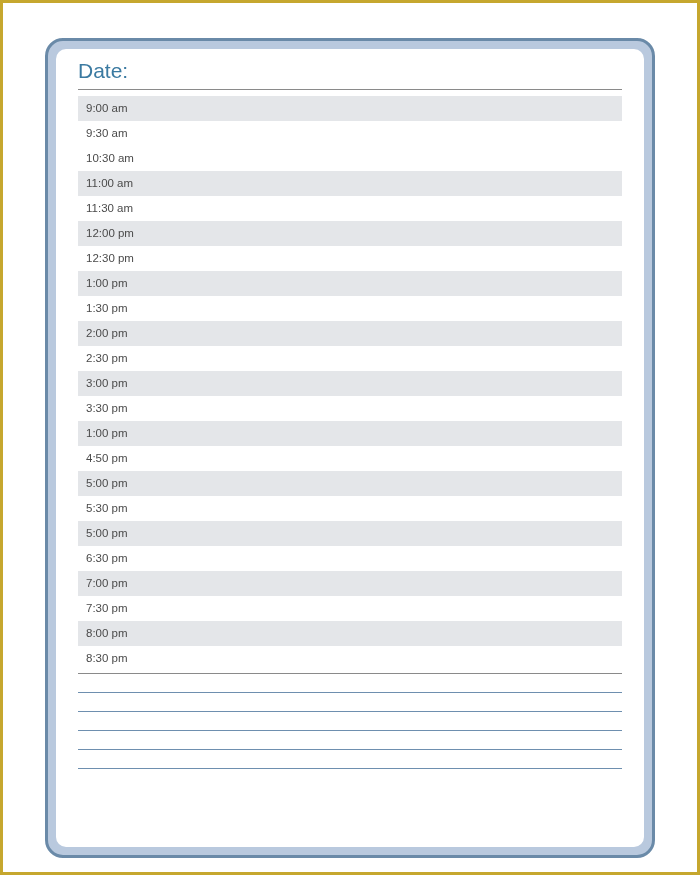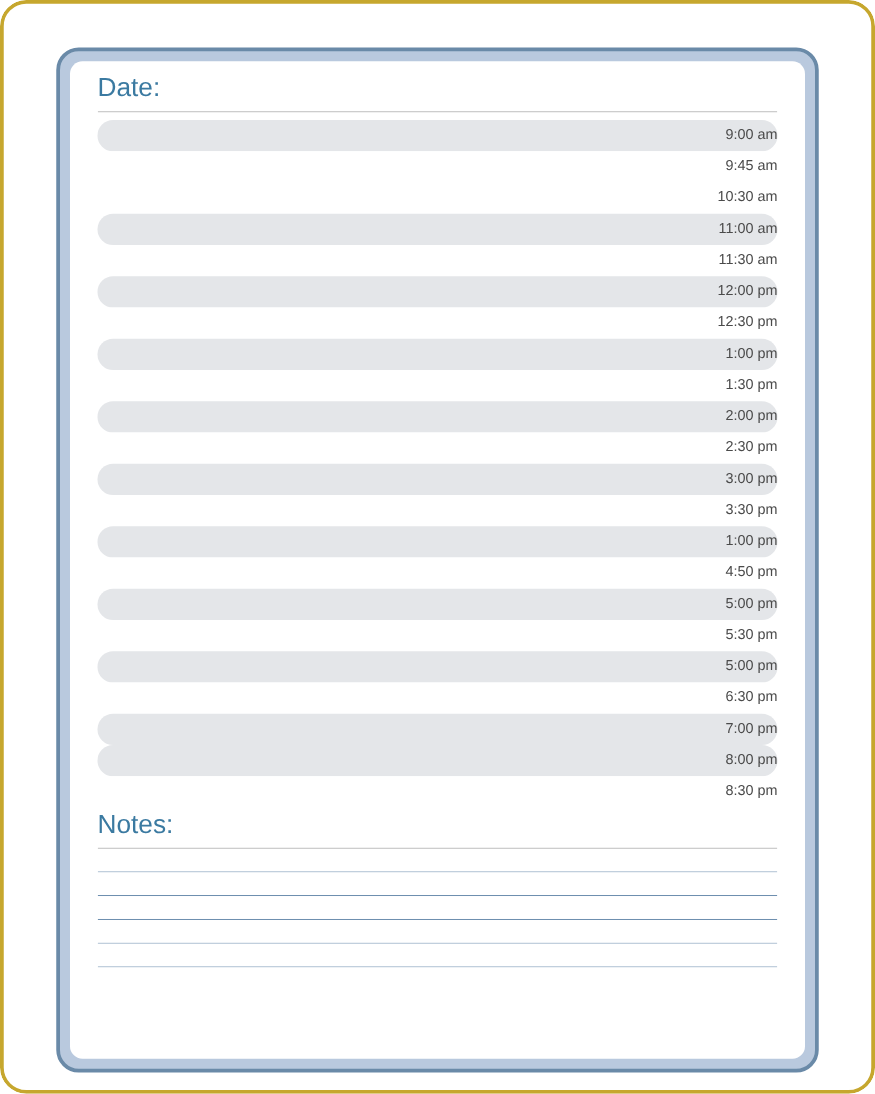--- a/index.html
+++ b/index.html
@@ -1,19 +1,18 @@
 <!DOCTYPE html>
 <html><head>
   <meta charset="utf-8">
   <style>
     * {
       box-sizing: border-box;
       margin: 0;
       padding: 0;
-      border-radius: 21px;
     }
     html, body {
       width: 700px;
       height: 875px;
       background: #ffffff;
       font-family: Arial, Helvetica, sans-serif;
     }
     .outer-border {
       width: 700px;
       height: 875px;
@@ -52,21 +51,20 @@
     }
     .time-slots {
       width: 100%;
     }
     .time-row {
       height: 25px;
       line-height: 25px;
       padding-left: 8px;
       font-size: 11.5px;
       color: #4a4a4a;
-      text-align: right;
     }
     .time-row.shaded {
       background: #e4e6e9;
     }
     .time-row.plain {
       background: #ffffff;
     }
     .notes-block {
       margin-top: 2px;
     }
@@ -82,45 +80,45 @@
 
 <div class="outer-border">
   <div class="planner-card">
     <div class="planner-inner">
 
       <div class="section-heading">Date:</div>
       <hr class="heading-underline">
 
       <div class="time-slots" id="time-slots">
           <div class="time-row shaded">9:00 am</div>
-          <div class="time-row plain">9:45 am</div>
+          <div class="time-row plain">9:30 am</div>
           <div class="time-row plain">10:30 am</div>
           <div class="time-row shaded">11:00 am</div>
           <div class="time-row plain">11:30 am</div>
           <div class="time-row shaded">12:00 pm</div>
           <div class="time-row plain">12:30 pm</div>
           <div class="time-row shaded">1:00 pm</div>
           <div class="time-row plain">1:30 pm</div>
           <div class="time-row shaded">2:00 pm</div>
           <div class="time-row plain">2:30 pm</div>
           <div class="time-row shaded">3:00 pm</div>
           <div class="time-row plain">3:30 pm</div>
           <div class="time-row shaded">1:00 pm</div>
           <div class="time-row plain">4:50 pm</div>
           <div class="time-row shaded">5:00 pm</div>
           <div class="time-row plain">5:30 pm</div>
           <div class="time-row shaded">5:00 pm</div>
           <div class="time-row plain">6:30 pm</div>
           <div class="time-row shaded">7:00 pm</div>
+          <div class="time-row plain">7:30 pm</div>
           <div class="time-row shaded">8:00 pm</div>
           <div class="time-row plain">8:30 pm</div>
         </div>
 
       <div class="notes-block">
-        <div class="section-heading">Notes:</div>
         <hr class="heading-underline">
         <div id="note-lines">
             <hr class="note-line">
             <hr class="note-line">
             <hr class="note-line">
             <hr class="note-line">
             <hr class="note-line">
           </div>
       </div>
 

